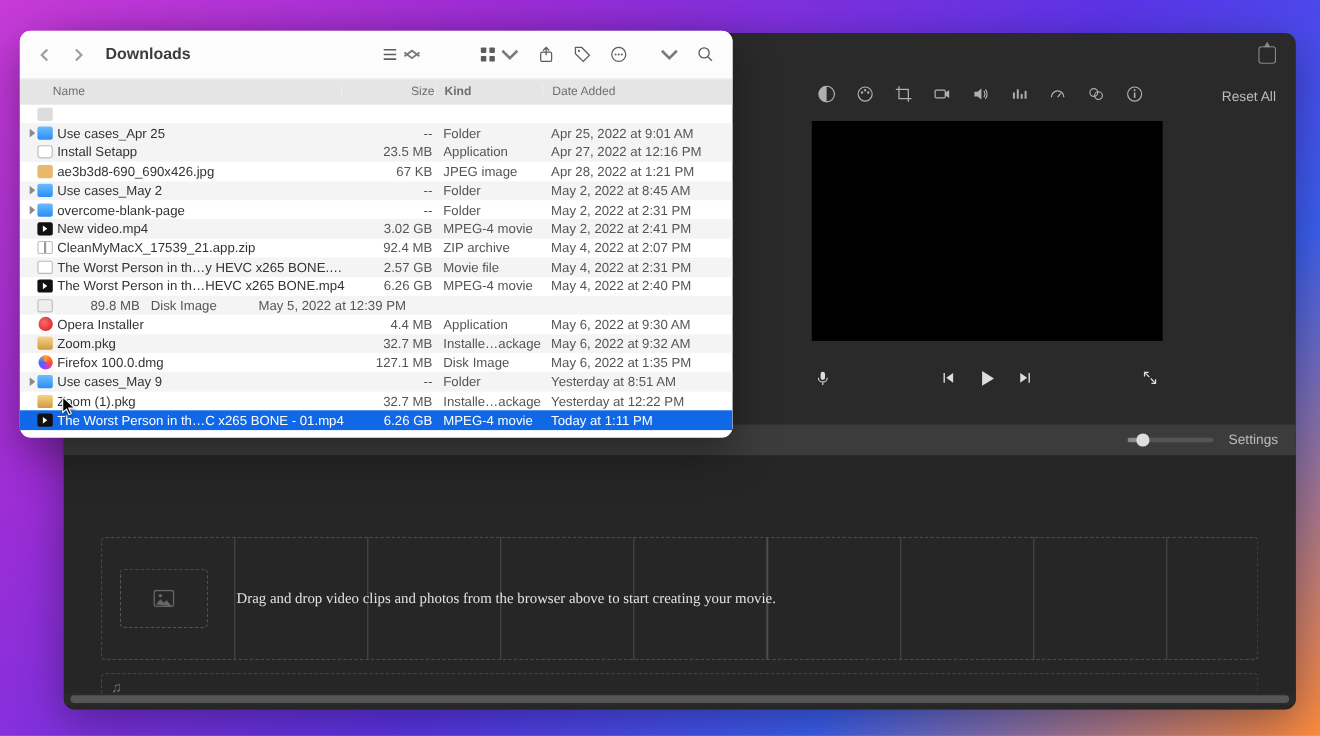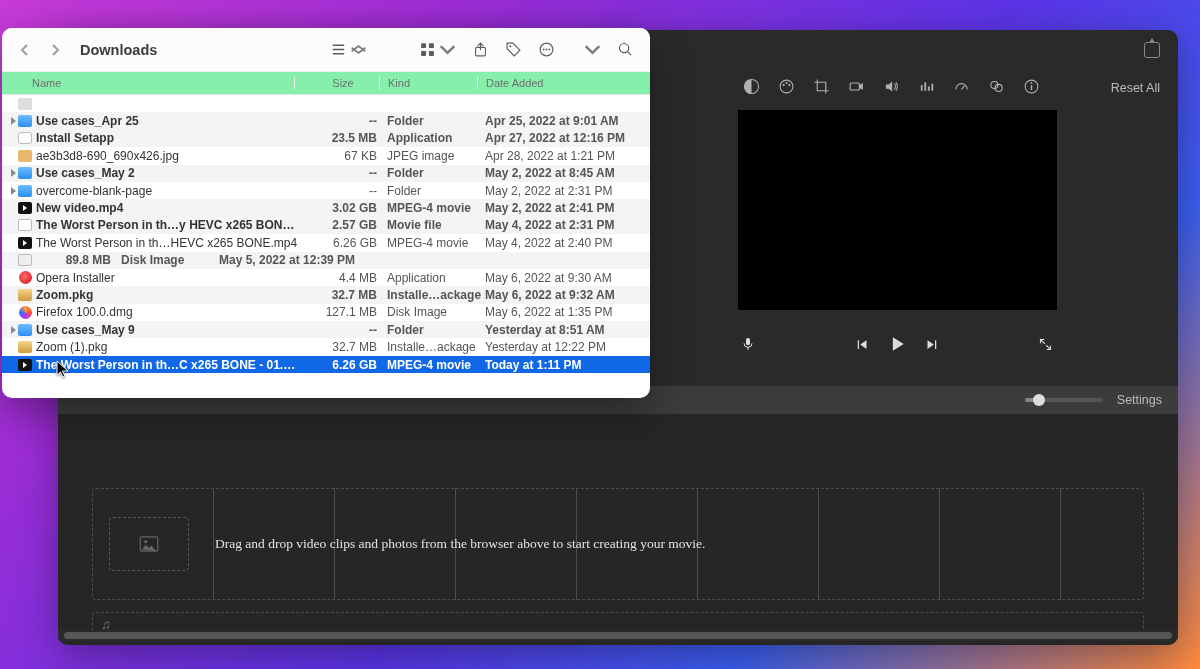--- a/index.html
+++ b/index.html
@@ -59,49 +59,49 @@
   .drop-zone .msg { font-size:13.5px;font-family:Liberation Serif, serif; }
   .audio-track {
     position:absolute; left:34px; right:34px; top:198px; height:24px; border:1px dashed #4d4d4d; border-radius:4px;
     display:flex;align-items:center;color:#777;font-size:13px;padding-left:8px;
   }
   .timeline-scrollbar{position:absolute;left:0;right:0;bottom:4px;height:11px;background:#2a2a2a;}
   .timeline-scrollbar::before{content:"";position:absolute;left:6px;right:6px;top:2px;height:7px;background:#565656;border-radius:4px;}
 
   
   .finder {
-    position:absolute; left:2px; top:28px; width:648px; height:370px;
+    position:absolute; left:18px; top:28px; width:648px; height:370px;
     background:#fff; border-radius:10px; box-shadow:0 15px 40px rgba(0,0,0,0.35); color:#333;
     display:flex; flex-direction:column; overflow:hidden;
   }
   .finder-toolbar {
     height:44px; background:#fcfcfc; display:flex; align-items:center; padding:0 12px; gap:8px;
     border-bottom:1px solid #eee;
   }
   .nav-arrow{width:22px;height:22px;display:flex;align-items:center;justify-content:center;color:#b5b5b5;border-radius:4px;}
   .nav-arrow svg{width:12px;height:12px;stroke:#9c9c9c;stroke-width:2;fill:none;}
   .finder-title{font-weight:600;font-size:14.5px;margin-left:6px;color:#3c3c3c;}
   .toolbar-spacer{flex:1;}
   .toolbar-btn{display:flex;align-items:center;gap:3px;color:#595959;padding:2px 4px;}
   .toolbar-btn svg{width:17px;height:17px;fill:#5c5c5c;}
   .toolbar-chev{width:8px;height:8px;}
   .toolbar-gap{width:28px;}
 
   .finder-header {
     height:23px; display:flex; align-items:center; font-size:11px; color:#6f6f6f;
-    border-bottom:1px solid #e5e5e5; background:#86efac; padding-left:30px;
+    border-bottom:1px solid #e5e5e5; background:#e5e5e5; padding-left:30px;
   }
   .col-name{width:262px;}
-  .col-size{width:85px; text-align:center; border-left:1px solid #eee; padding-left:12px;}
-  .col-kind{width:98px; border-left:1px solid #eee; padding-left:8px;}
+  .col-size{width:85px; text-align:right; border-left:1px solid #eee; padding-left:12px;}
+  .col-kind{width:98px; border-left:1px solid #eee; padding-left:8px;font-weight:bold;}
   .col-date{flex:1; border-left:1px solid #eee; padding-left:8px;}
 
   .finder-body{flex:1; overflow:hidden; position:relative;}
   .row{height:17.4px; display:flex; align-items:center; font-size:12px; color:#333; padding-left:6px; white-space:nowrap;}
-  .row.alt{background:#f4f4f4;font-weight:bold;}
+  .row.alt{background:#f4f4f4;}
   .row.selected{background:#1068e6;color:#fff;}
   .row .disclosure{width:10px;display:inline-flex;color:#8a8a8a;justify-content:center;}
   .row.selected .disclosure{color:#fff;}
   .row .icon{width:14px;height:14px;margin-right:4px;display:inline-flex;align-items:center;justify-content:center;font-size:11px;}
   .row .name{width:266px;overflow:hidden;text-overflow:ellipsis;}
   .row .size{width:85px;text-align:right;padding-right:10px;color:#555;}
   .row .kind{width:98px;color:#555;overflow:hidden;text-overflow:ellipsis;}
   .row .date{flex:1;color:#555;}
   .row.selected .size,.row.selected .kind,.row.selected .date{color:#fff;}
 
@@ -349,20 +349,32 @@
         <span class="icon">
           <span style="display:inline-block;width:14px;height:12px;border-radius:2px;background:#111;display:flex;align-items:center;justify-content:center;">
             <span style="width:0;height:0;border-left:4px solid #fff;border-top:3px solid transparent;border-bottom:3px solid transparent;"></span>
           </span>
         </span>
         <span class="name">New video.mp4</span>
         <span class="size">3.02 GB</span>
         <span class="kind">MPEG-4 movie</span>
         <span class="date">May 2, 2022 at 2:41 PM</span>
       </div>
+      <div class="row">
+        <span class="disclosure"></span>
+        <span class="icon">
+          <span style="display:inline-block;width:14px;height:12px;border-radius:2px;background:#fff;border:1px solid #bbb;position:relative;">
+            <span style="position:absolute;left:5px;top:0;width:2px;height:100%;background:#999;"></span>
+          </span>
+        </span>
+        <span class="name">CleanMyMacX_17539_21.app.zip</span>
+        <span class="size">92.4 MB</span>
+        <span class="kind">ZIP archive</span>
+        <span class="date">May 4, 2022 at 2:07 PM</span>
+      </div>
       <div class="row alt">
         <span class="disclosure"></span>
         <span class="icon">
           <span style="display:inline-block;width:14px;height:12px;border-radius:2px;background:#fff;border:1px solid #bbb;"></span>
         </span>
         <span class="name">The Worst Person in th…y HEVC x265 BONE.mkv</span>
         <span class="size">2.57 GB</span>
         <span class="kind">Movie file</span>
         <span class="date">May 4, 2022 at 2:31 PM</span>
       </div>

